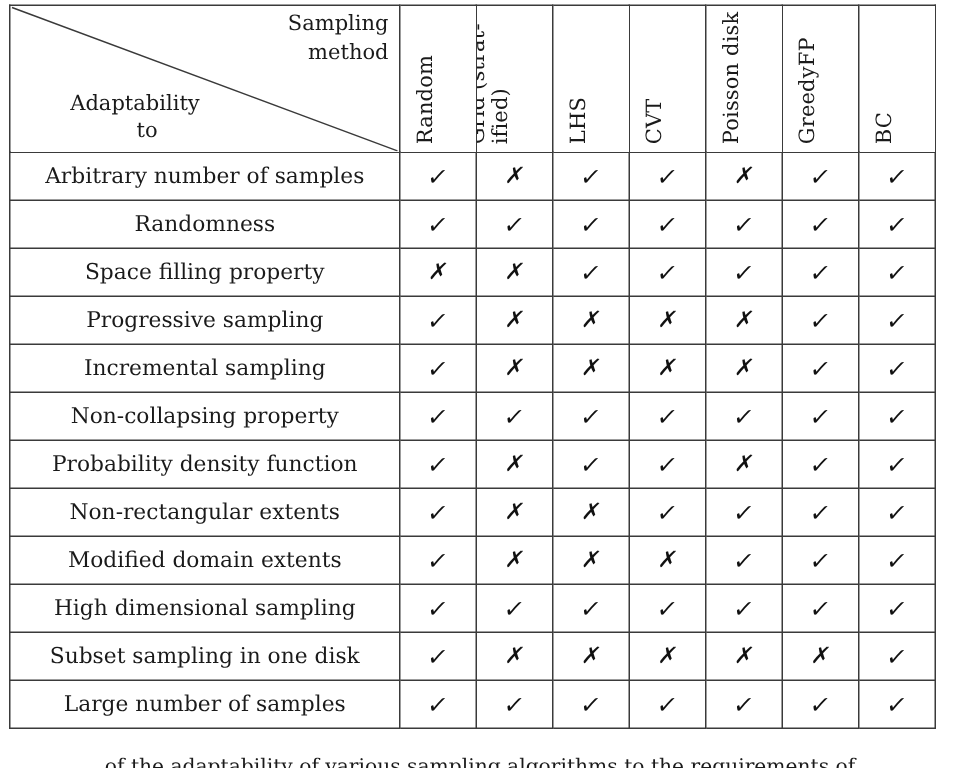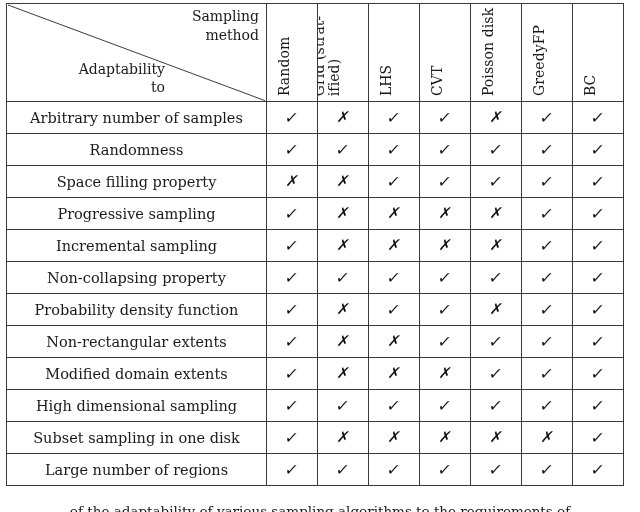--- a/index.html
+++ b/index.html
@@ -66,21 +66,21 @@
     text-align: right;
     font-size: 14px;
     line-height: 1.33;
     font-weight: normal;
   }
   .corner-bottomleft {
     position: absolute;
     left: 8px;
     bottom: 4px;
     width: 150px;
-    text-align: right;
+    text-align: center;
     font-size: 14px;
     line-height: 1.33;
     font-weight: normal;
   }
   .corner-bottomleft .l2 { display: block; margin-left: 16px; }
 
   th.vcol {
     width: 51px;
     position: relative;
     overflow: hidden;
@@ -325,21 +325,21 @@
           <td class="rowlabel">Subset sampling in one disk</td>
           <td class="mark"><span class="glyph yes">✓</span></td>
           <td class="mark"><span class="glyph no">✗</span></td>
           <td class="mark"><span class="glyph no">✗</span></td>
           <td class="mark"><span class="glyph no">✗</span></td>
           <td class="mark"><span class="glyph no">✗</span></td>
           <td class="mark"><span class="glyph no">✗</span></td>
           <td class="mark"><span class="glyph yes">✓</span></td>
         </tr>
         <tr>
-          <td class="rowlabel">Large number of regions</td>
+          <td class="rowlabel">Large number of samples</td>
           <td class="mark"><span class="glyph yes">✓</span></td>
           <td class="mark"><span class="glyph yes">✓</span></td>
           <td class="mark"><span class="glyph yes">✓</span></td>
           <td class="mark"><span class="glyph yes">✓</span></td>
           <td class="mark"><span class="glyph yes">✓</span></td>
           <td class="mark"><span class="glyph yes">✓</span></td>
           <td class="mark"><span class="glyph yes">✓</span></td>
         </tr>
       </tbody>
   </table>

